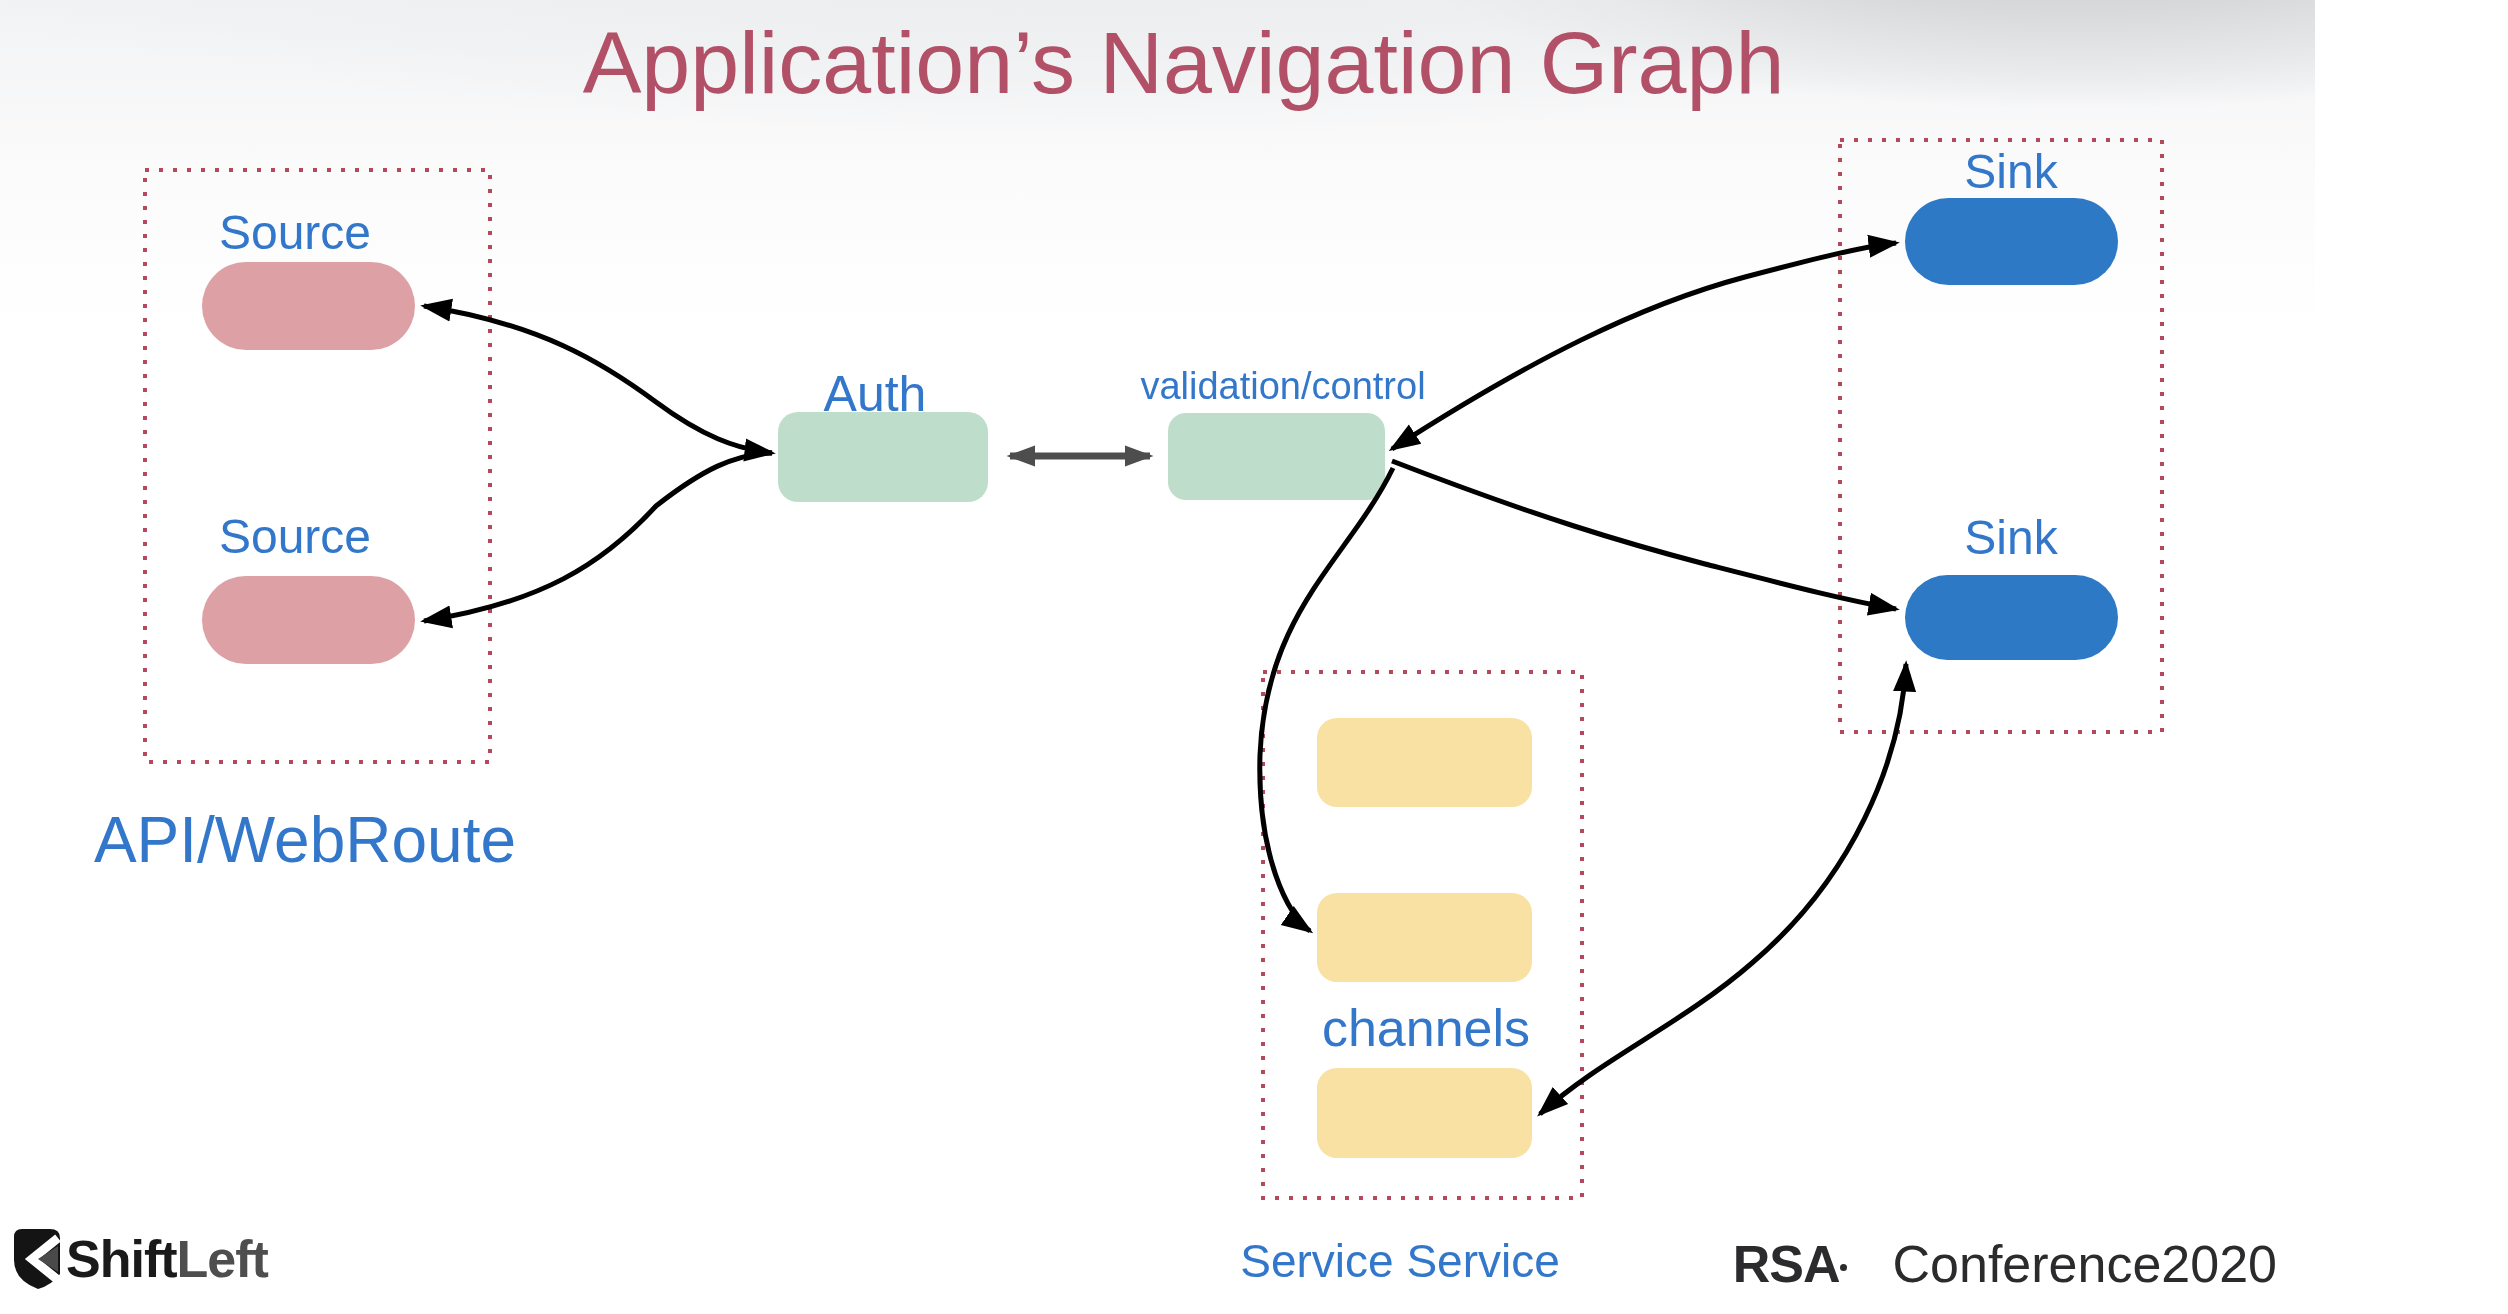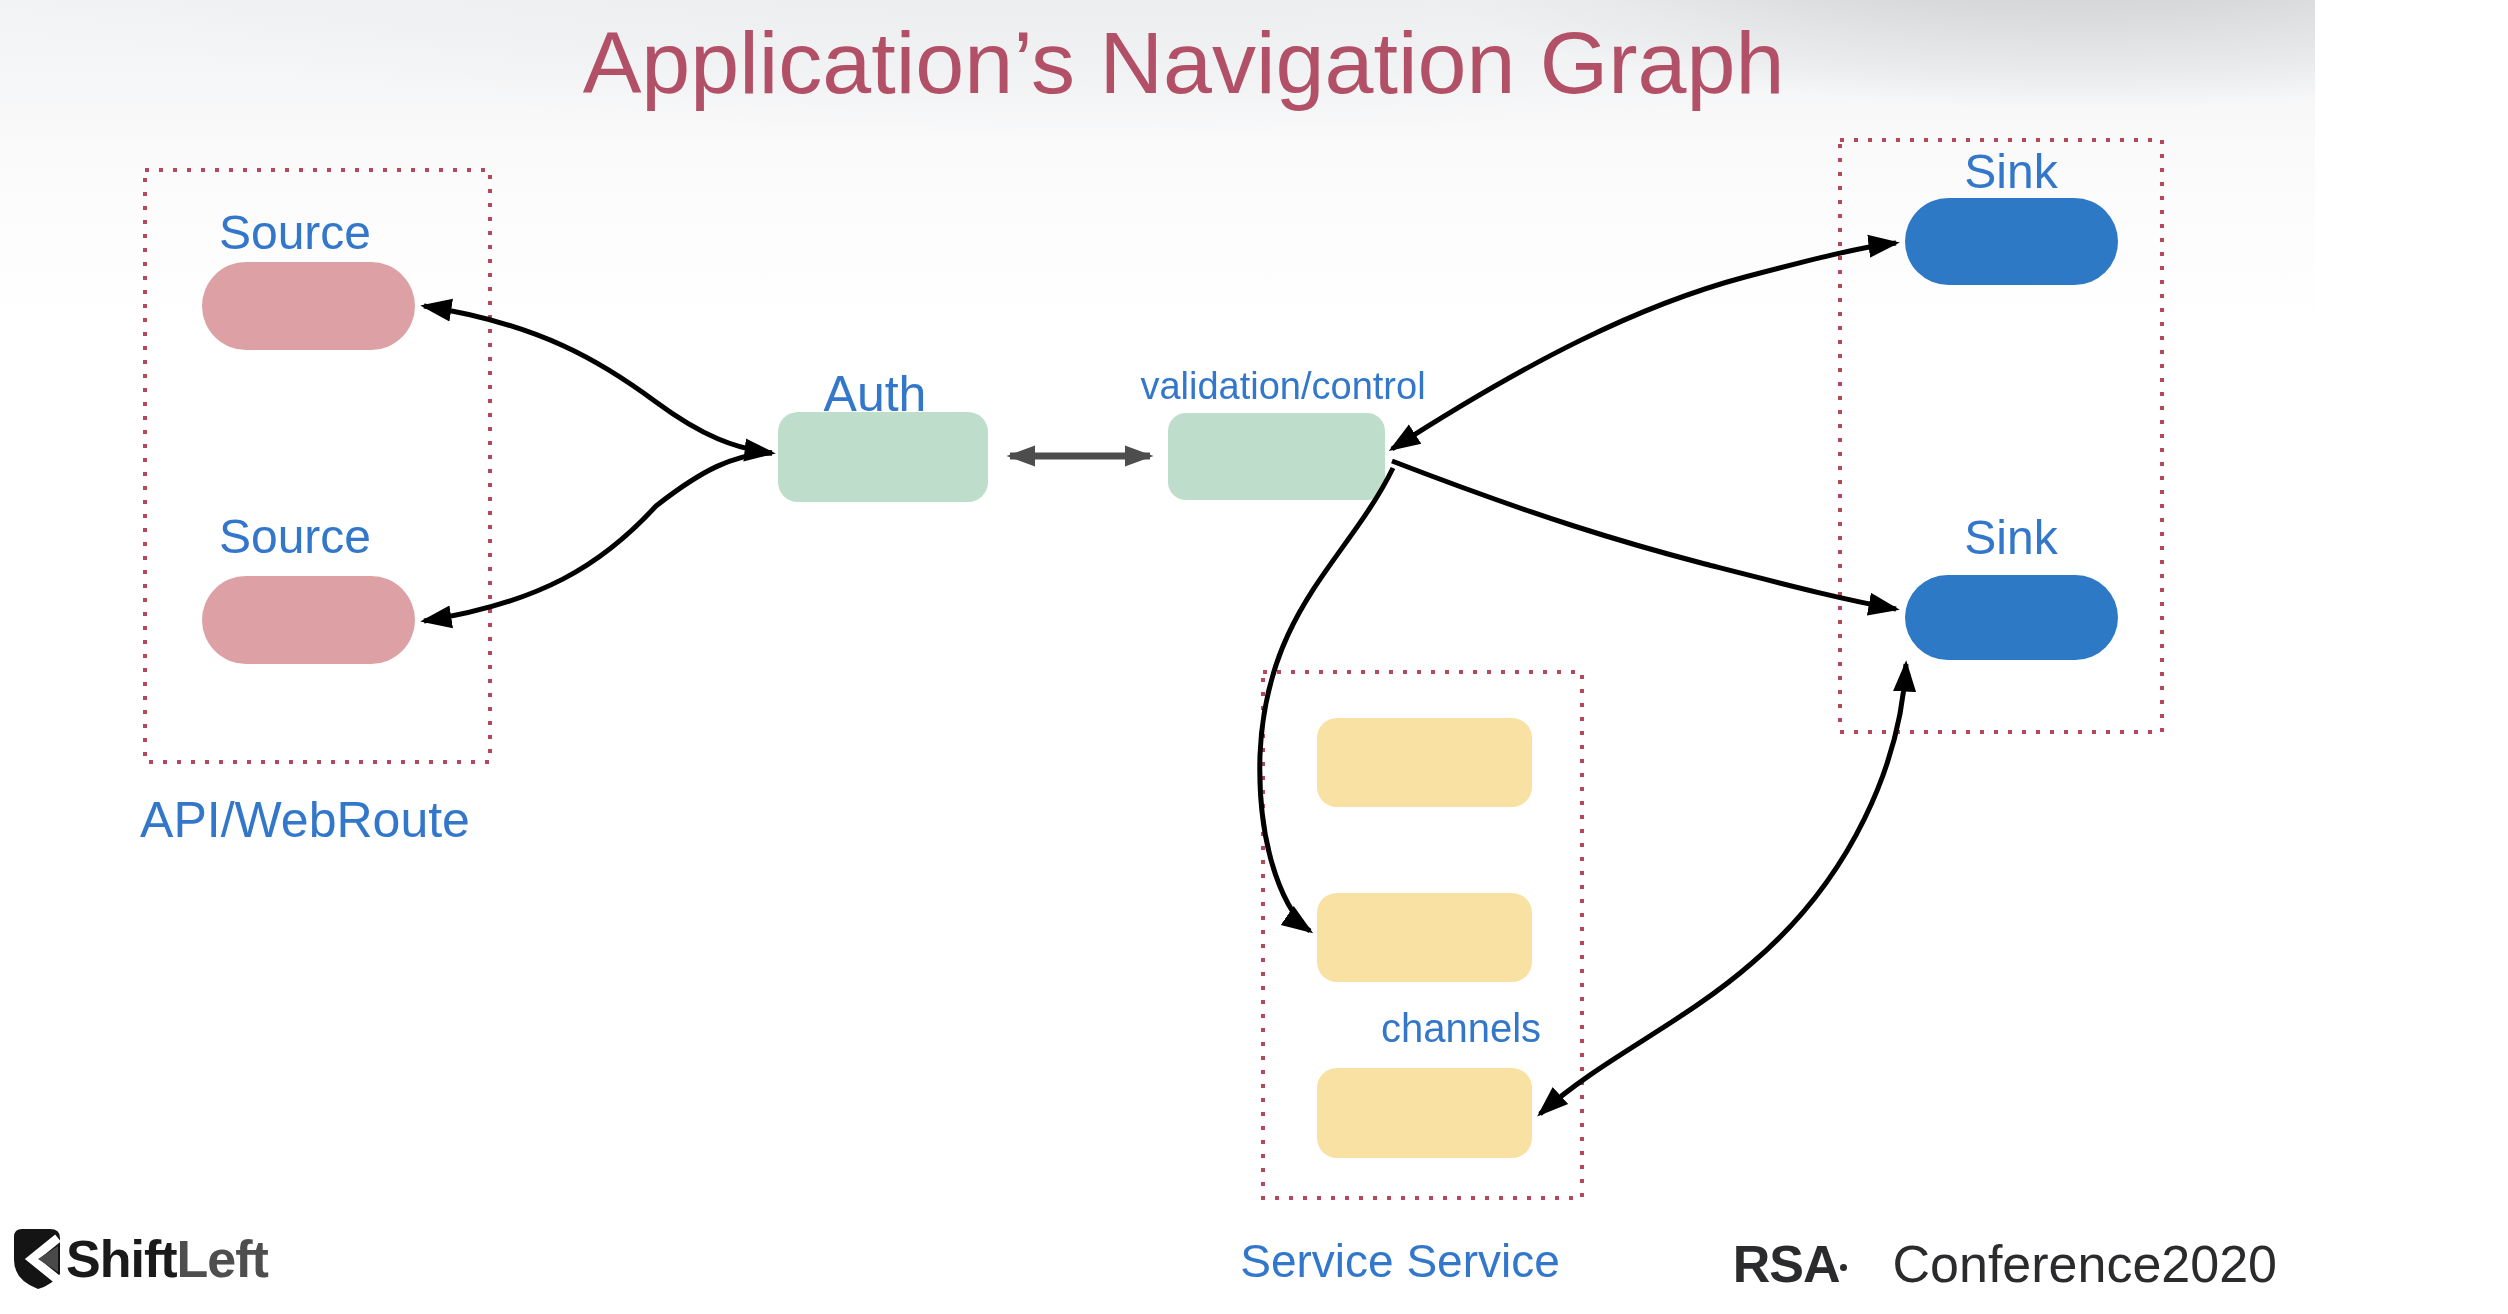--- a/index.html
+++ b/index.html
@@ -77,30 +77,30 @@
 
   <div class="node pill sink" style="left:1905px;top:198px;width:213px;height:87px;"></div>
   <div class="node pill sink" style="left:1905px;top:575px;width:213px;height:85px;"></div>
 
   <div class="node rect channel" style="left:1317px;top:718px;width:215px;height:89px;"></div>
   <div class="node rect channel" style="left:1317px;top:893px;width:215px;height:89px;"></div>
   <div class="node rect channel" style="left:1317px;top:1068px;width:215px;height:90px;"></div>
 
   <div class="lbl" style="left:295px;top:233px;font-size:48px;">Source</div>
   <div class="lbl" style="left:295px;top:537px;font-size:48px;">Source</div>
-  <div class="lbl" style="left:305px;top:820px;font-size:50px;text-align:center;">API/WebRoute</div>
+  <div class="lbl" style="left:305px;top:840px;font-size:64px;text-align:center;">API/WebRoute</div>
 
   <div class="lbl" style="left:875px;top:383px;font-size:50px;margin-top:11px;">Auth</div>
   <div class="lbl" style="left:1283px;top:386px;font-size:38px;">validation/control</div>
 
   <div class="lbl" style="left:2011px;top:172px;font-size:48px;">Sink</div>
   <div class="lbl" style="left:2011px;top:538px;font-size:48px;">Sink</div>
 
 
-  <div class="lbl" style="left:1426px;top:1028px;font-size:40px;margin-left:35px;">channels</div>
+  <div class="lbl" style="left:1426px;top:1028px;font-size:52px;">channels</div>
   <div class="lbl" style="left:1400px;top:1261px;font-size:46px;">Service Service</div>
 
   <svg class="overlay" width="2508" height="1314" viewBox="0 0 2508 1314">
     <defs>
       <marker id="m-black" viewBox="0 0 10 8" refX="8.6" refY="4" markerWidth="6.4" markerHeight="5.2" orient="auto-start-reverse" markerUnits="strokeWidth">
         <path d="M0,0.4 L9.8,4 L0,7.6 z"></path>
       </marker>
       <marker id="m-gray" viewBox="0 0 10 8" refX="8.6" refY="4" markerWidth="4.2" markerHeight="3.6" orient="auto-start-reverse" markerUnits="strokeWidth">
         <path d="M0,0.4 L9.8,4 L0,7.6 z"></path>
       </marker>

